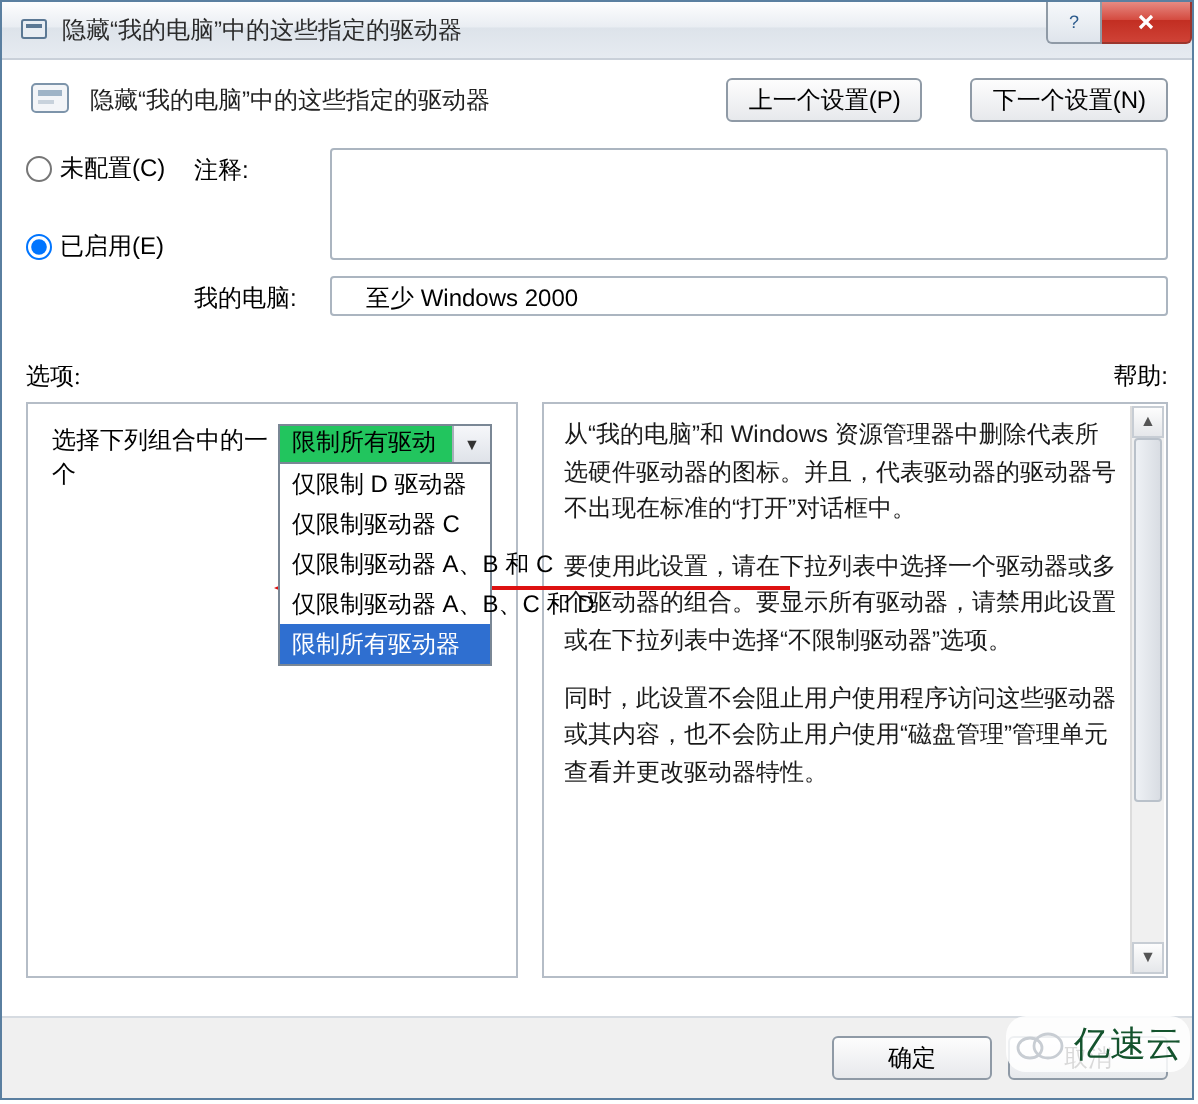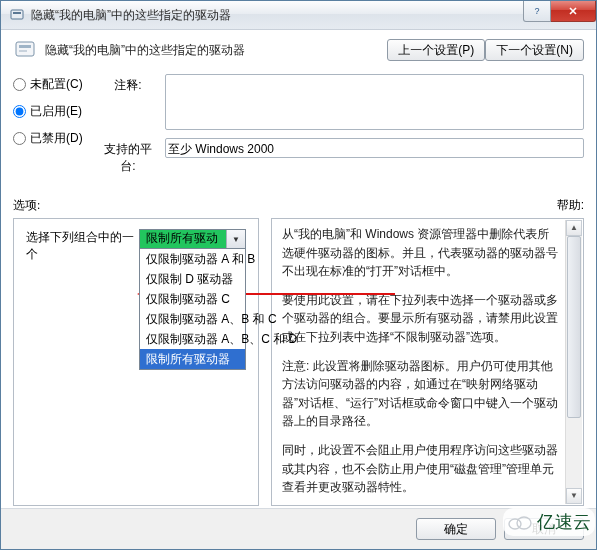--- a/index.html
+++ b/index.html
@@ -84,21 +84,21 @@
     justify-content: center;
   }
   .header-row .hdr-text {
     flex: 0 0 auto;
     font-size: 12px;
     color: #222;
   }
   .header-row .hdr-buttons {
     margin-left: auto;
     display: flex;
-    gap: 0;
+    gap: 24px;
   }
   .btn {
     min-width: 80px;
     height: 22px;
     padding: 0 10px;
     border: 1px solid #8f9aa6;
     border-radius: 3px;
     background: linear-gradient(to bottom, #fdfdfd, #e7e9ec);
     font-size: 12px;
     display: inline-flex;
@@ -109,21 +109,21 @@
 
   
   .config-area {
     padding: 4px 12px 8px 12px;
     display: flex;
   }
   .radio-col {
     width: 84px;
     display: flex;
     flex-direction: column;
-    gap: 10px;
+    gap: 22px;
     padding-top: 2px;
   }
   .radio-item {
     display: flex;
     align-items: center;
     gap: 4px;
     font-size: 12px;
   }
   .radio-item input { margin: 0; }
   .right-col {
@@ -132,39 +132,39 @@
     flex-direction: column;
     gap: 8px;
   }
   .field-row {
     display: flex;
     align-items: flex-start;
     gap: 6px;
   }
   .field-row .lbl {
     width: 62px;
-    text-align: center;
+    text-align: left;
     padding-top: 3px;
   }
   .comment-box {
     flex: 1;
     height: 56px;
     border: 1px solid #abb5c0;
     background: #fff;
     border-radius: 2px;
     box-sizing: border-box;
     padding: 4px;
   }
   .platform-box {
     flex: 1;
     height: 20px;
     border: 1px solid #abb5c0;
     background: #fff;
     border-radius: 2px;
-    padding: 2px 2px;
+    padding: 2px 17px;
     box-sizing: border-box;
     line-height: 16px;
   }
 
   
   .mid-labels {
     display: flex;
     padding: 14px 12px 4px 12px;
   }
   .mid-labels .left { width: 252px; font-family: Liberation Serif, serif; }
@@ -370,63 +370,57 @@
   <div class="config-area">
     <div class="radio-col">
       <label class="radio-item">
         <input type="radio" name="state" style="">
         <span>未配置(C)</span>
       </label>
       <label class="radio-item">
         <input type="radio" name="state" checked="" style="">
         <span>已启用(E)</span>
       </label>
-      <label class="radio-item">
-        <input type="radio" name="state" style="">
-        <span>已禁用(D)</span>
-      </label>
     </div>
     <div class="right-col">
       <div class="field-row">
         <span class="lbl">注释:</span>
         <div class="comment-box"></div>
       </div>
       <div class="field-row">
-        <span class="lbl">支持的平台:</span>
+        <span class="lbl">我的电脑:</span>
         <div class="platform-box">至少 Windows 2000</div>
       </div>
     </div>
   </div>
 
   <div class="mid-labels">
     <div class="left">选项:</div>
     <div class="right">帮助:</div>
   </div>
 
   <div class="main-area">
     <div class="panel left">
       <div class="combo-caption">选择下列组合中的一个</div>
       <div class="combo">
         <span>限制所有驱动器</span>
         <span class="arrow">▼</span>
         <div class="combo-list">
-          <div class="combo-item">仅限制驱动器 A 和 B</div>
           <div class="combo-item">仅限制 D 驱动器</div>
           <div class="combo-item">仅限制驱动器 C</div>
           <div class="combo-item">仅限制驱动器 A、B 和 C</div>
           <div class="combo-item">仅限制驱动器 A、B、C 和 D</div>
           <div class="combo-item selected">限制所有驱动器</div>
         </div>
       </div>
     </div>
 
     <div class="panel right">
       <p>从“我的电脑”和 Windows 资源管理器中删除代表所选硬件驱动器的图标。并且，代表驱动器的驱动器号不出现在标准的“打开”对话框中。</p>
       <p>要使用此设置，请在下拉列表中选择一个驱动器或多个驱动器的组合。要显示所有驱动器，请禁用此设置或在下拉列表中选择“不限制驱动器”选项。</p>
-      <p>注意: 此设置将删除驱动器图标。用户仍可使用其他方法访问驱动器的内容，如通过在“映射网络驱动器”对话框、“运行”对话框或命令窗口中键入一个驱动器上的目录路径。</p>
       <p>同时，此设置不会阻止用户使用程序访问这些驱动器或其内容，也不会防止用户使用“磁盘管理”管理单元查看并更改驱动器特性。</p>
 
       <div class="scrollbar">
         <div class="sb-btn">▲</div>
         <div class="sb-track">
           <div class="sb-thumb"></div>
         </div>
         <div class="sb-btn">▼</div>
       </div>
     </div>

